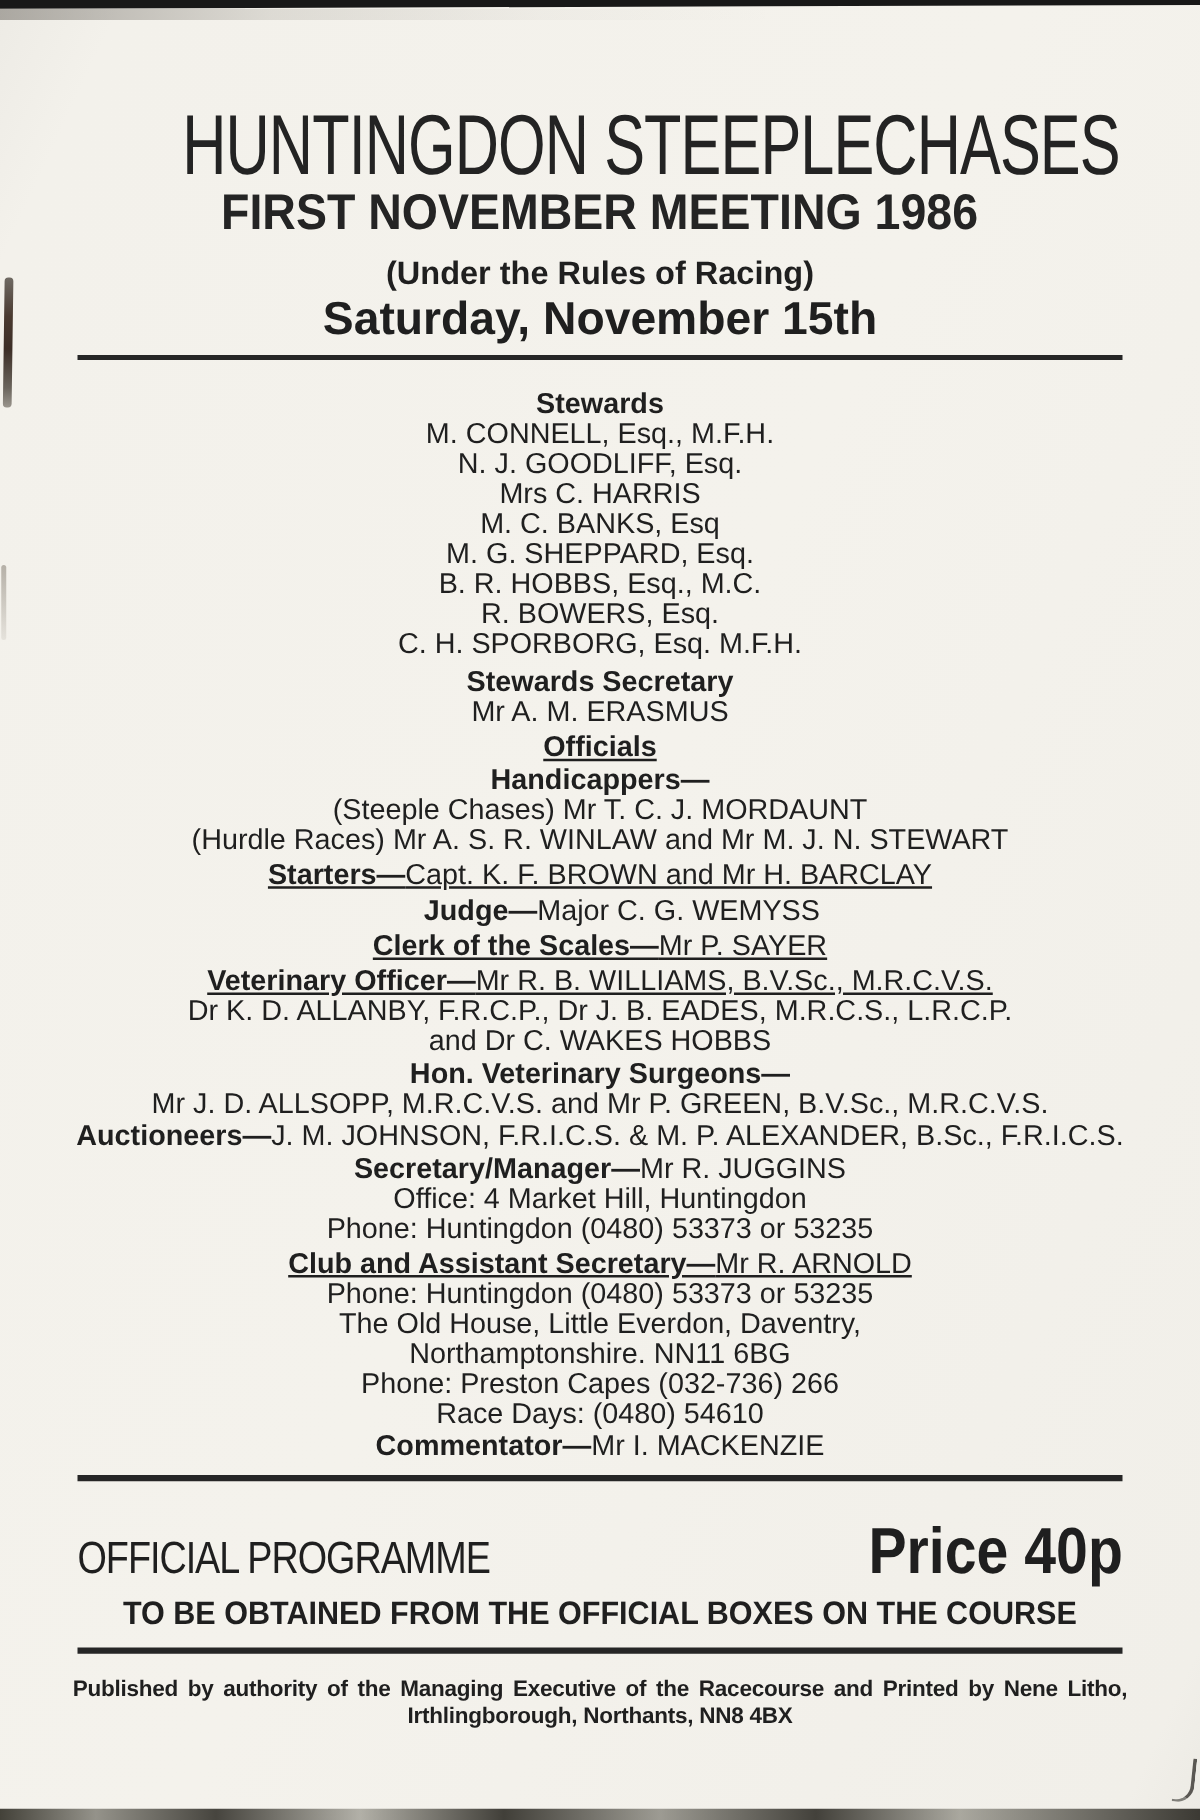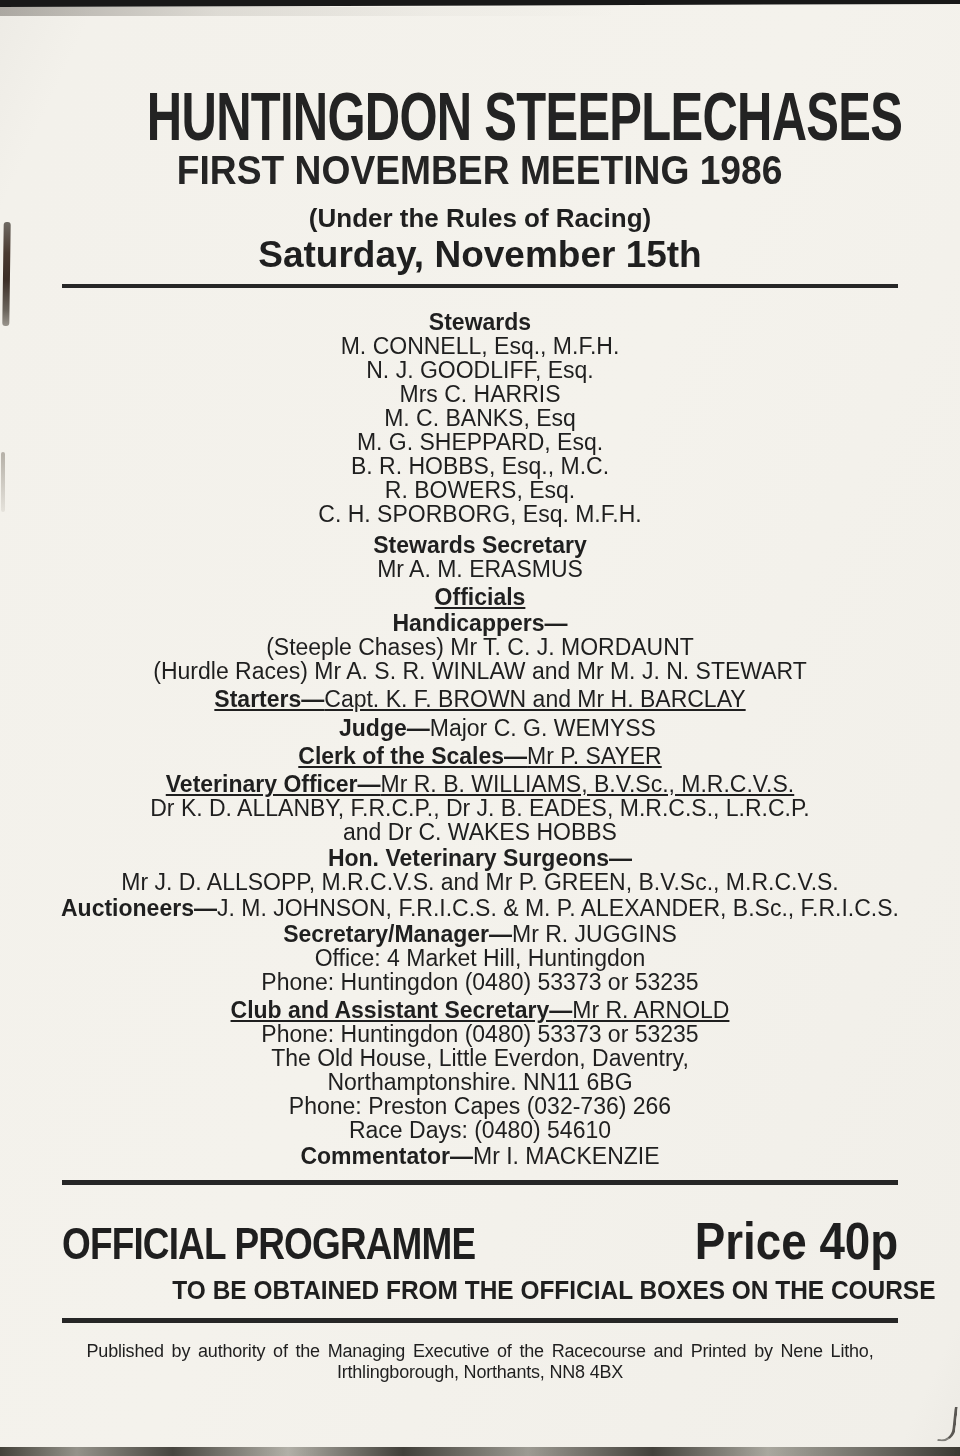--- a/index.html
+++ b/index.html
@@ -50,21 +50,21 @@
     border-right:3px solid rgba(40,38,34,.75);
     border-bottom:2px solid rgba(40,38,34,.55);
     border-bottom-right-radius:14px;
     transform:rotate(6deg);
   }
 
   .content{position:absolute;left:0;top:0;width:960px;text-align:center;}
 
   .header{margin-top:86px;}
   .title{
-    margin:0;font-size:68px;line-height:60px;font-weight:bold;color:#232323;
+    margin:0;font-size:68px;line-height:60px;font-weight:normal;color:#232323;
     letter-spacing:-1px;white-space:nowrap;
   }
   .title .cond{display:inline-block;transform:scaleX(.72);transform-origin:center;}
   .subtitle{
     margin:4px 0 0 0;font-size:40px;line-height:40px;font-weight:bold;color:#242424;
     white-space:nowrap;
   }
   .subtitle .cond{display:inline-block;transform:scaleX(.93);transform-origin:center;}
   .rules-line{margin:15px 0 0 0;font-size:26px;line-height:26px;font-weight:bold;}
   .date-line{margin:5px 0 0 0;font-size:37px;line-height:38px;font-weight:bold;letter-spacing:0;}
@@ -80,32 +80,32 @@
   .gap5{margin-top:5px;margin-left:35px;}
   .gap7{margin-top:7px;}
   .sec-head{font-weight:bold;}
   .stewards-block{margin-top:22px;}
 
   .programme-row{
     display:flex;justify-content:space-between;align-items:baseline;
     padding:0 62px;margin-top:26px;
   }
   .programme-title{
-    font-size:44px;font-weight:bold;letter-spacing:-1px;white-space:nowrap;
+    font-size:36px;font-weight:normal;letter-spacing:-1px;white-space:nowrap;
   }
   .programme-title .cond{display:inline-block;transform:scaleX(.84);transform-origin:left center;}
   .price{font-size:52px;font-weight:bold;white-space:nowrap;}
   .price .cond{display:inline-block;transform:scaleX(.88);transform-origin:right center;}
   .obtain-line{
-    margin:6px 0 0 0;font-size:26px;line-height:27px;font-weight:bold;white-space:nowrap;text-align:right;
+    margin:6px 0 0 0;font-size:26px;line-height:27px;font-weight:bold;white-space:nowrap;
   }
   .obtain-line .cond{display:inline-block;transform:scaleX(.94);transform-origin:center;}
 
   .published{
-    margin:18px 40px 0 40px;font-size:18px;line-height:21px;font-weight:normal;
+    margin:18px 40px 0 40px;font-size:18px;line-height:21px;font-weight:bold;
     letter-spacing:-0.2px;word-spacing:3px;
   }
   .published .l2{word-spacing:0;}
 </style>
 </head>
 <body>
 
 <div class="page">
 
   <div class="scan-top-edge"></div>

